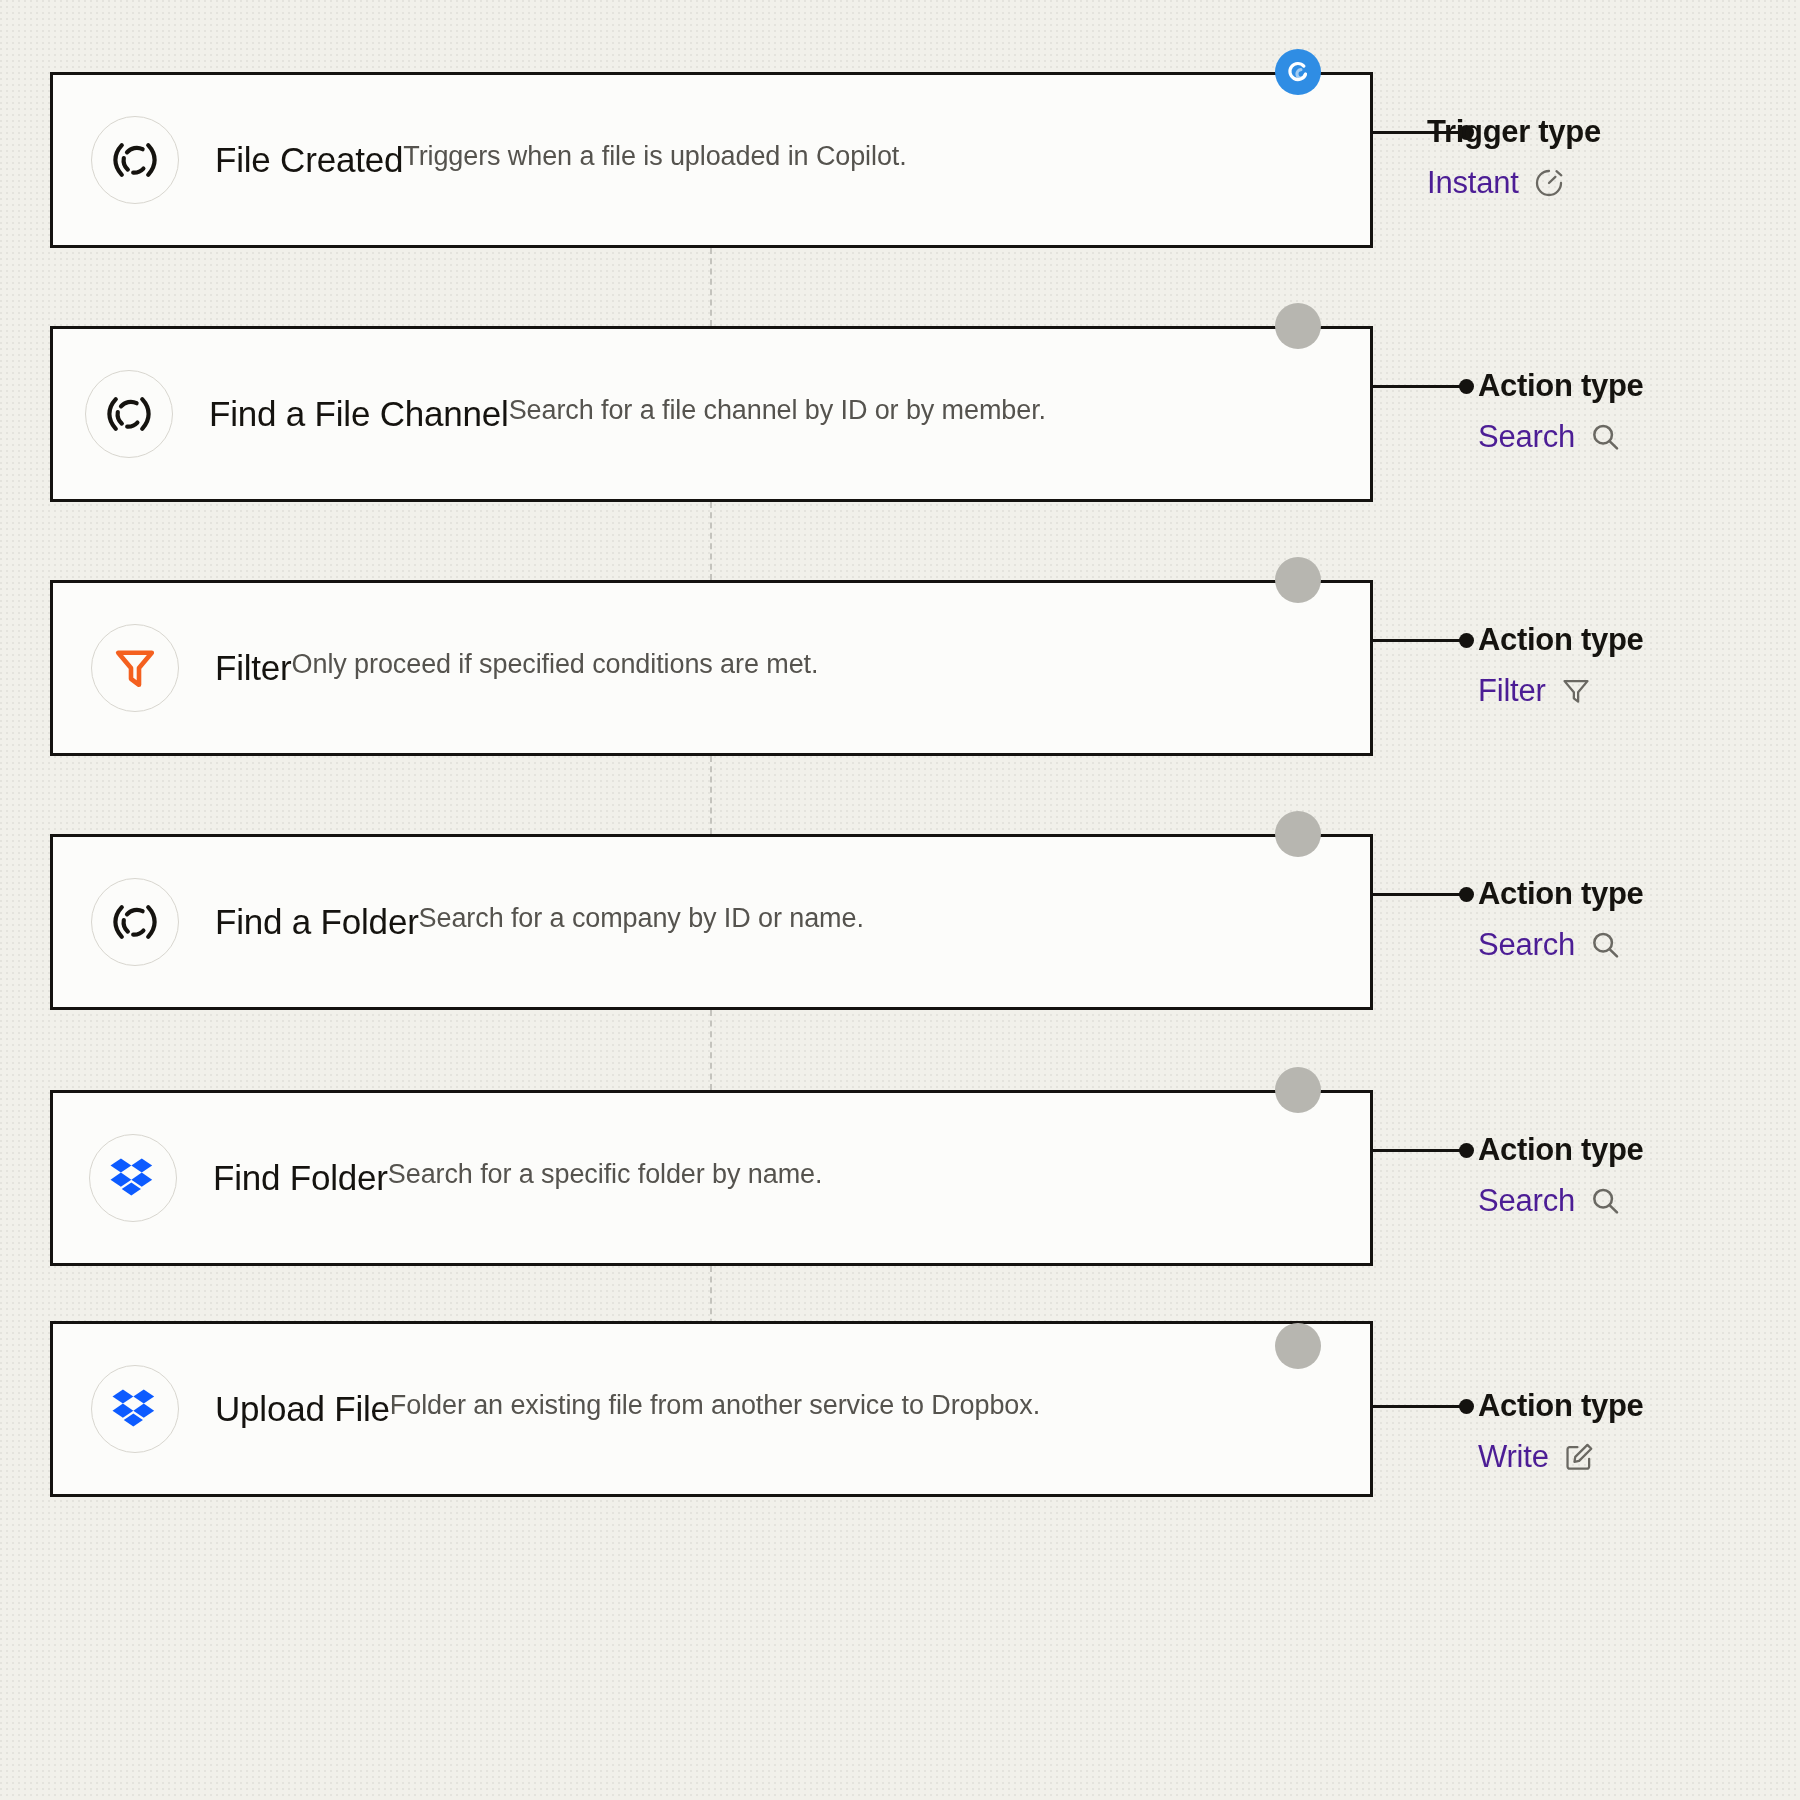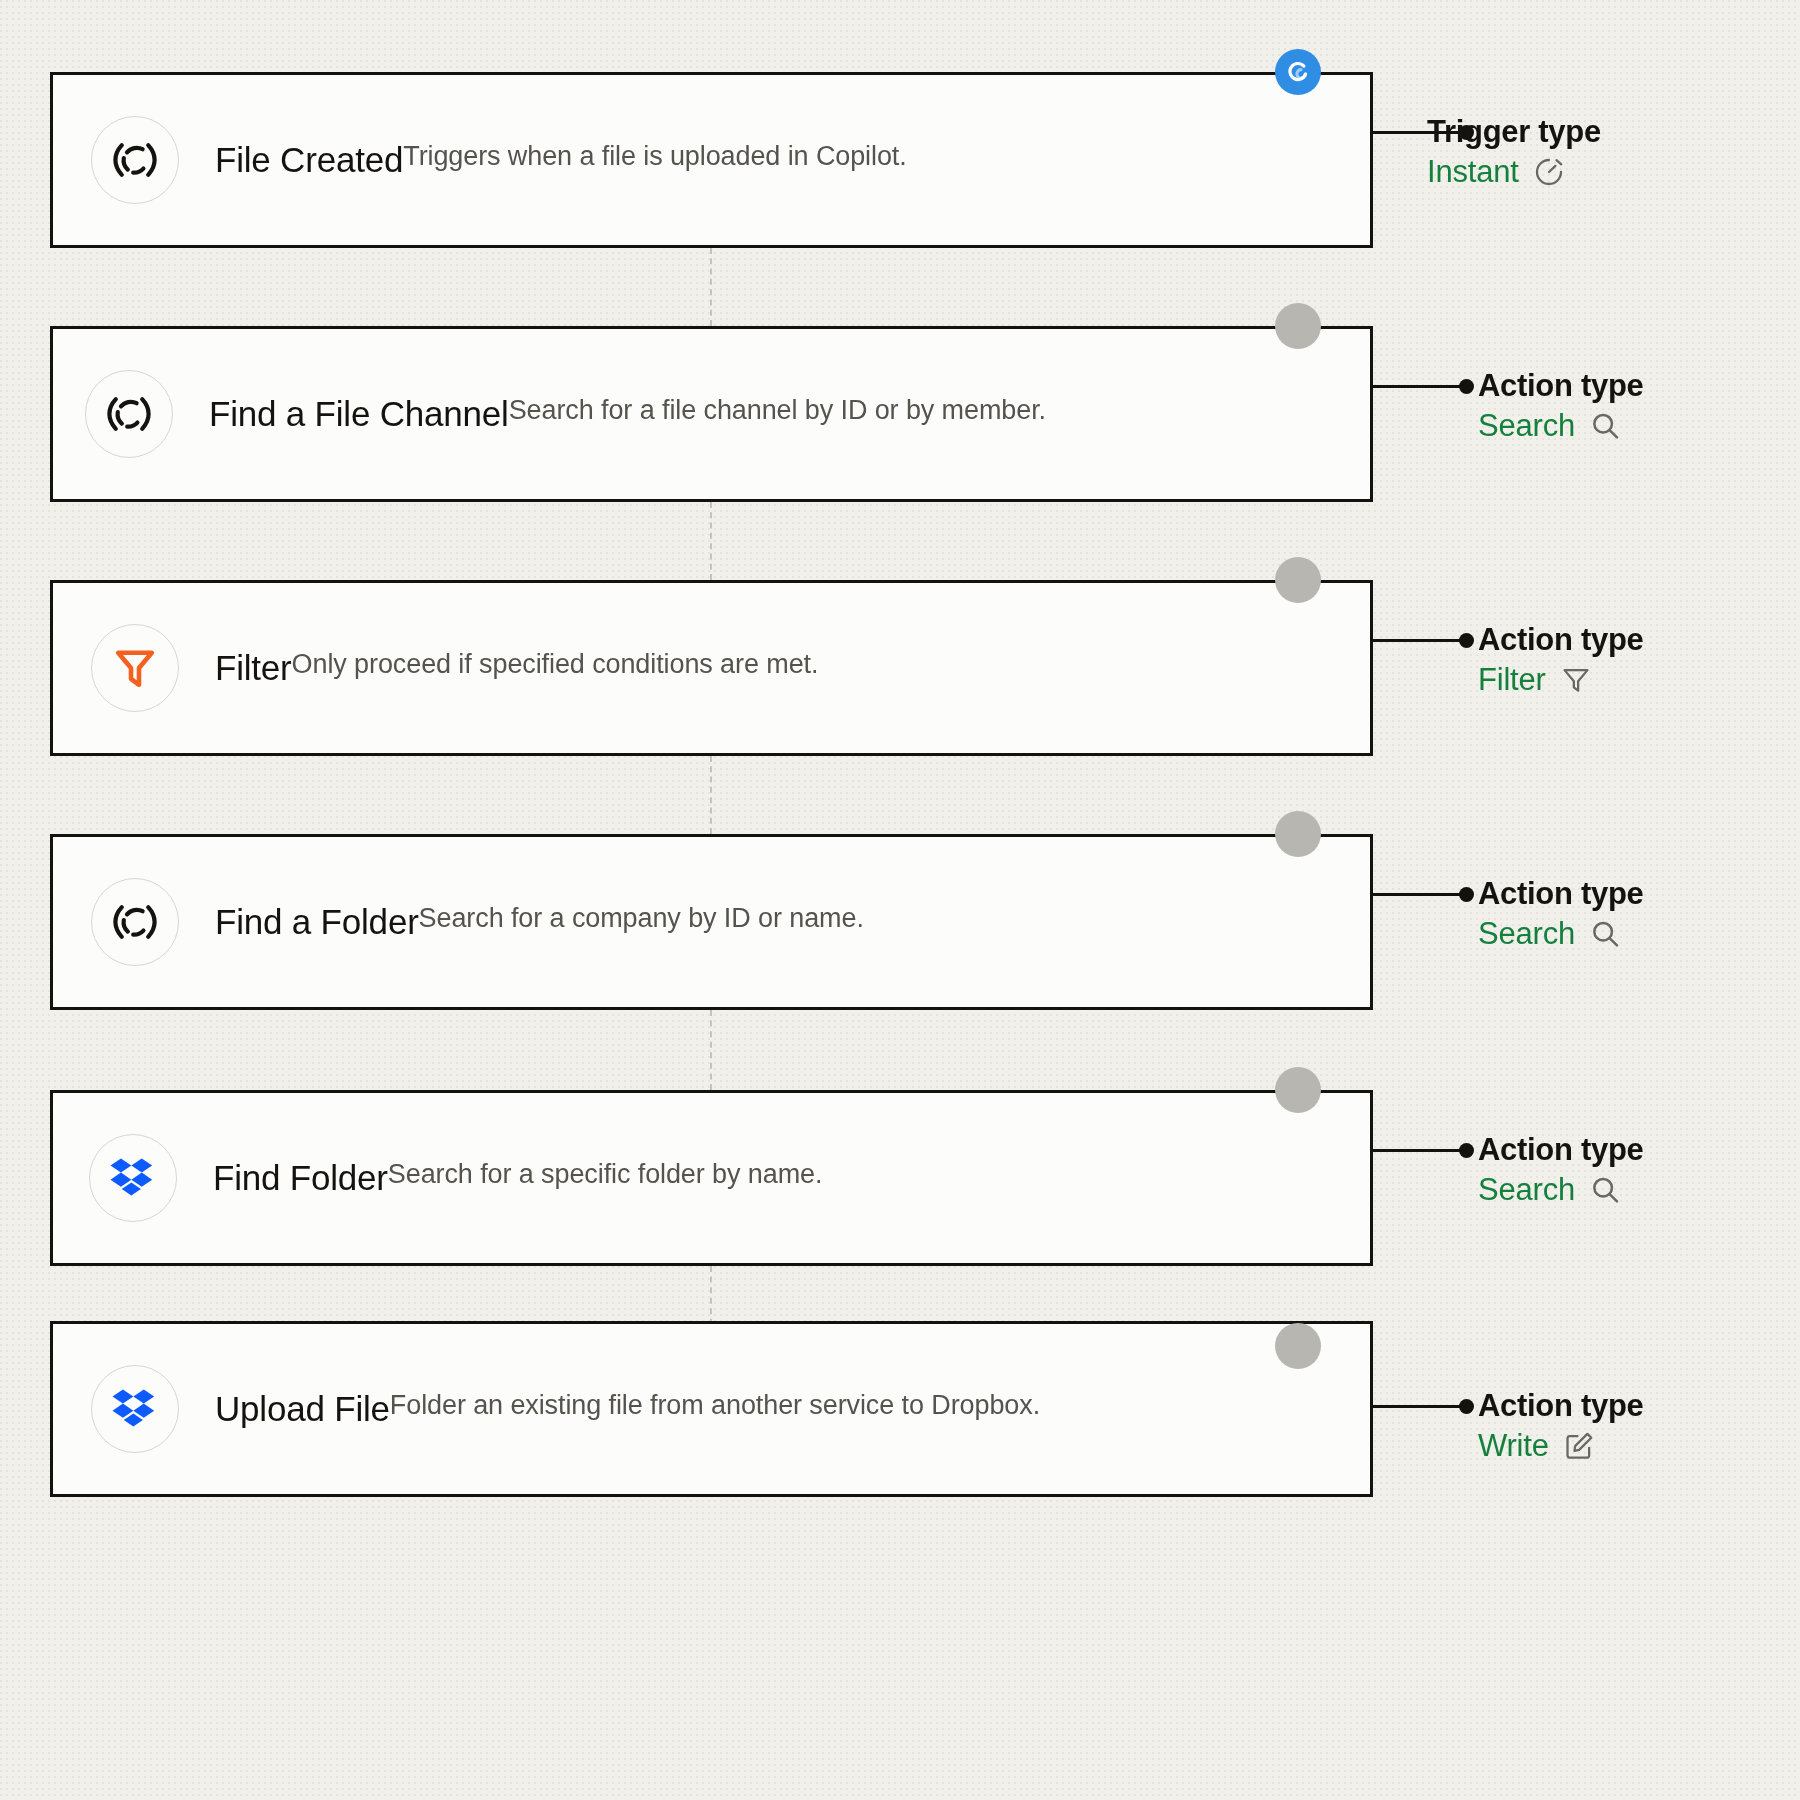--- a/index.html
+++ b/index.html
@@ -124,23 +124,23 @@
     font-size: 31px;
     font-weight: 700;
     color: #15130f;
     letter-spacing: -0.3px;
     white-space: nowrap;
   }
 
   .callout-value {
     font-size: 31px;
     font-weight: 400;
-    color: #15803d;
+    color: #4c1d95;
     letter-spacing: -0.2px;
-    margin-top: 4px;
+    margin-top: 15px;
     display: flex;
     align-items: center;
     gap: 14px;
     white-space: nowrap;
   }
 
   .value-icon { display: flex; align-items: center; }
 </style>
 </head>
 <body>

